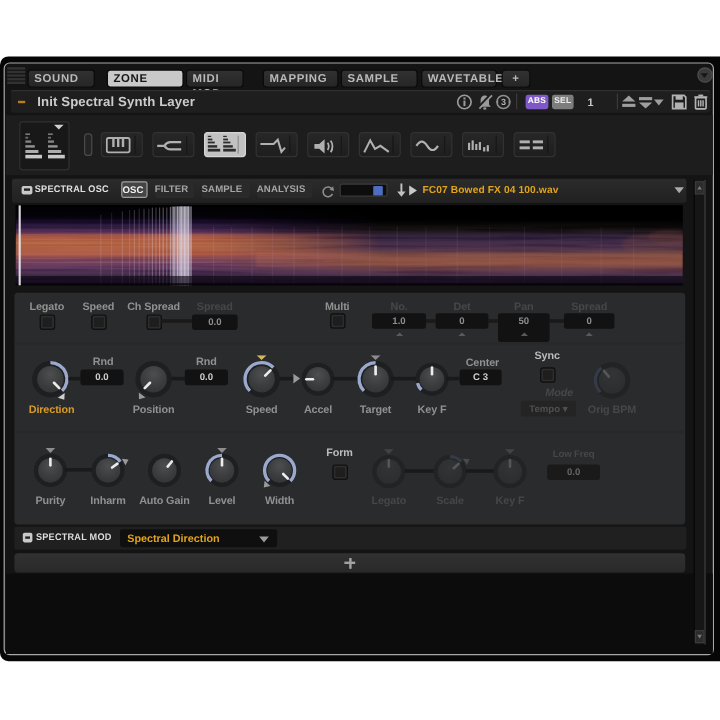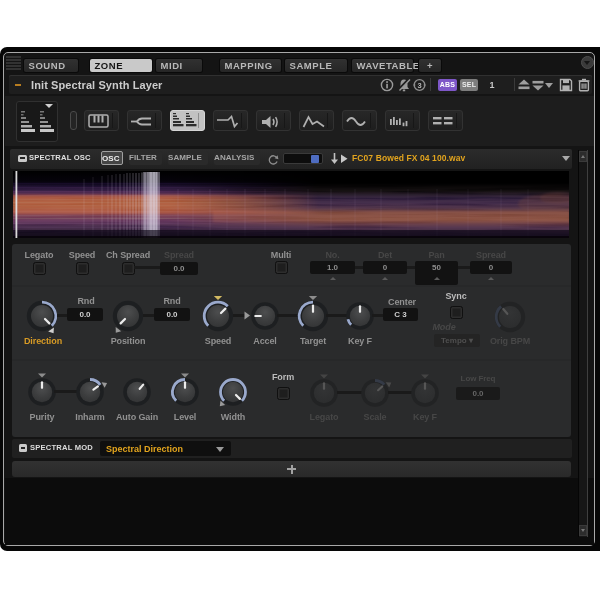--- a/index.html
+++ b/index.html
@@ -436,21 +436,21 @@
     <path d="M11.16,28.84 A12.5,12.5 0 0 1 7.93,23.24" stroke="#9aa9cc" stroke-width="2.8" fill="none"></path>
     <line x1="20.0" y1="15.8" x2="20.0" y2="10.3" stroke="#ececec" stroke-width="2.2" stroke-linecap="round"></line>
   </svg>
 <div class="cline" style="left:372px;top:313.5px;width:11px"></div>
 <div class="lbl" style="left:287px;top:336px;width:52px;">Target</div>
 <div class="lbl" style="left:334px;top:336px;width:52px;">Key F</div>
 <div class="lbl" style="left:385px;top:297px;width:34px;">Center</div>
 <div class="vbox" style="left:383px;top:308px;width:35px;height:13px;line-height:13px">C&nbsp;3</div>
 <div class="lbl" style="left:442px;top:291px;width:28px;color:#bcbcbc">Sync</div>
 <div class="cb" style="left:450px;top:306px;width:13px;height:13px"></div>
-<div class="lbl dim" style="left:430px;top:322px;width:28px;font-style:italic;">Mode</div>
+<div class="lbl dim" style="left:452px;top:322px;width:28px;font-style:italic;">Mode</div>
 <div class="abs" style="left:434px;top:334px;width:46px;height:13px;background:#242424;border-radius:2px;color:#4f4f4f;font-size:8px;font-weight:bold;text-align:center;line-height:13px">Tempo&nbsp;▾</div>
 <svg class="kb" style="left:490px;top:297px" width="40" height="40">
     <circle cx="20" cy="20" r="15.2" fill="#222324"></circle>
     <circle cx="20" cy="20" r="11.0" fill="url(#kgd)"></circle>
     <path d="M10.24,29.76 A13.8,13.8 0 0 1 11.13,9.43" stroke="#343a46" stroke-width="2.8" fill="none"></path>
     <line x1="17.3" y1="16.8" x2="13.3" y2="12.0" stroke="#565656" stroke-width="2.2" stroke-linecap="round"></line>
   </svg>
 <div class="lbl dim" style="left:484px;top:336px;width:52px;">Orig BPM</div>
 <svg class="kb" style="left:22px;top:372px" width="40" height="40">
     <circle cx="20" cy="20" r="13.8" fill="#1d1f21"></circle>

